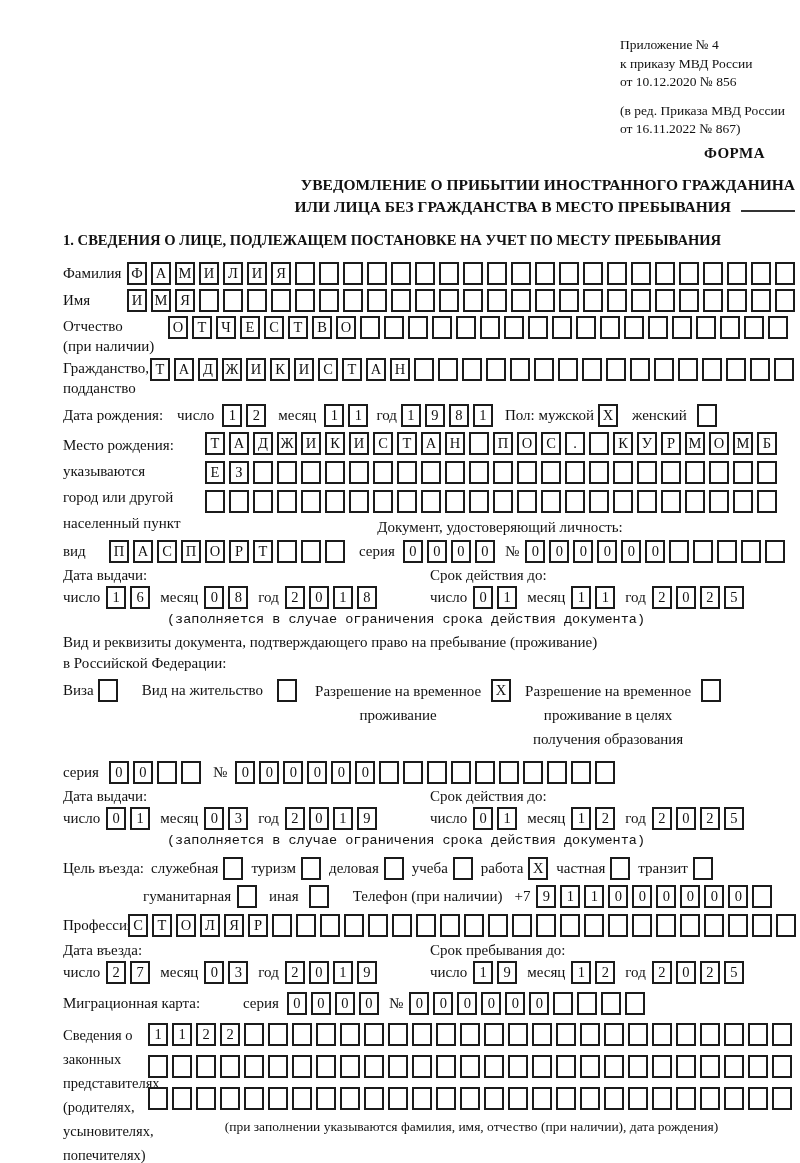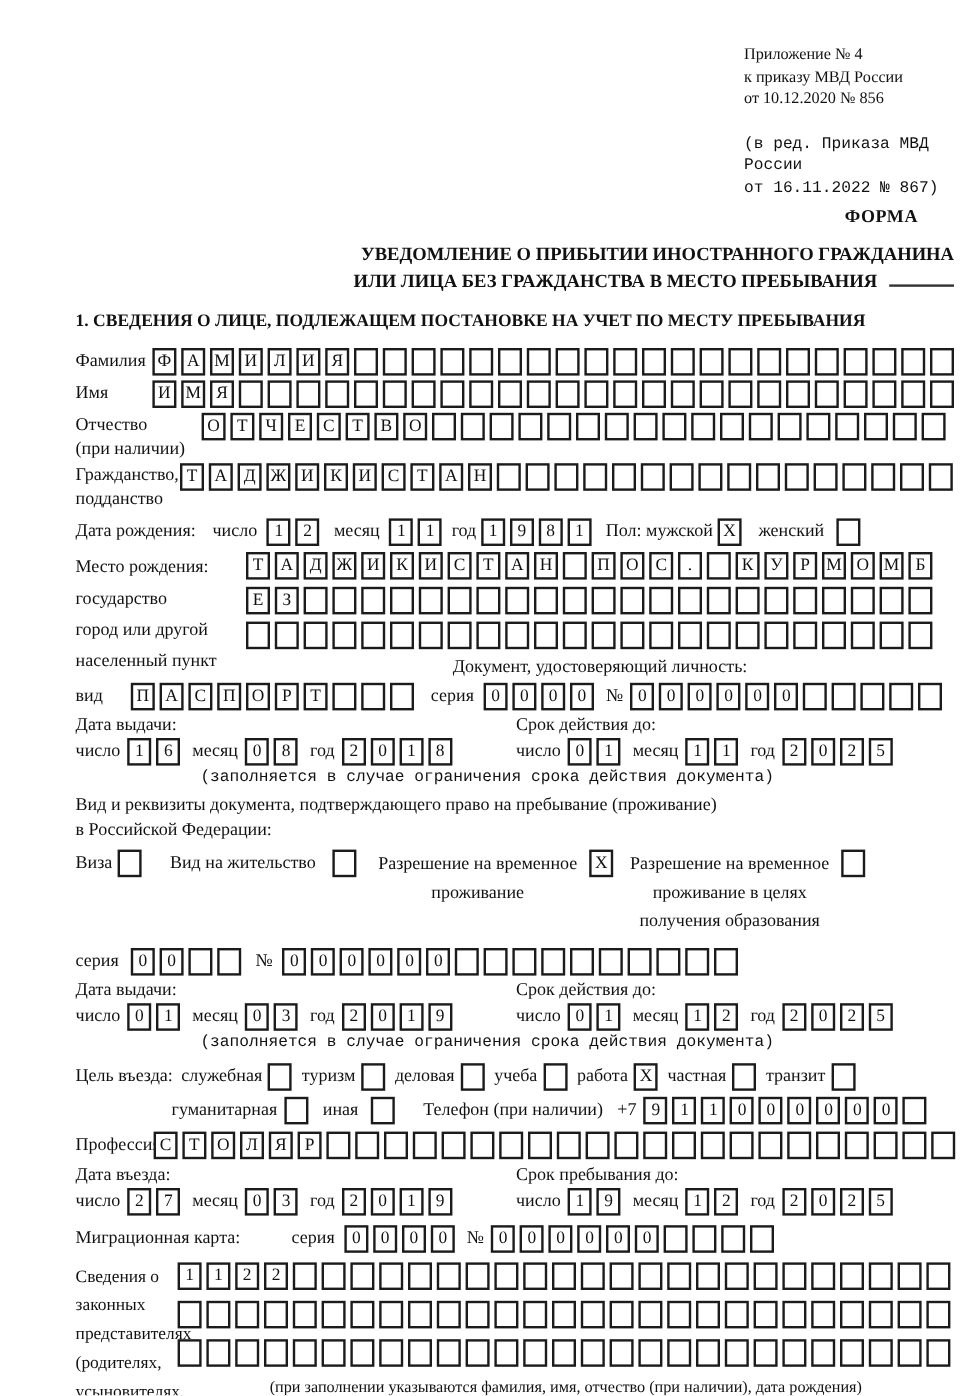--- a/index.html
+++ b/index.html
@@ -1,20 +1,20 @@
 <!DOCTYPE html>
 <html><head>
 <meta charset="utf-8">
 <style>
   * { box-sizing: border-box; }
   html,body { margin:0; padding:0; background:#fff; }
   .page { width:800px; height:1163px; padding:36px 5px 0 63px; overflow:hidden; position:relative;
           font-family:"Liberation Serif","DejaVu Serif",serif; color:#111; background:#fff;border-radius:20px; }
   .annex { margin-left:557px; font-size:13.5px; line-height:18.5px; }
-  .annex-note { margin-top:20px;font-family:Liberation Mono, monospace; }
+  .annex-note { margin-top:10px; }
   .forma { margin-top:6px; padding-right:30px; text-align:right; font-weight:bold; font-size:15px; letter-spacing:.5px; }
   .title { margin-top:12px; text-align:right; font-weight:bold; font-size:15.5px; line-height:22px; }
   .blank { display:inline-block; width:54px; height:12px; border-bottom:2.5px solid #333; margin-left:10px; }
   .sec { margin-top:14px; text-align:left; font-weight:bold; font-size:14.6px; white-space:nowrap; }
   .frow { display:flex; align-items:flex-start; }
   .flabel { font-size:15px; line-height:23px; flex:none; }
   .l2 { line-height:20px; }
   .cells { display:inline-flex; gap:4px; flex:none; }
   .cell { flex:none; width:20px; height:23px; border:2px solid #1b1b1b; text-align:center; font-size:14.5px; line-height:19px; background:#fff; }
   .placecol { width:142px; flex:none; font-size:15px; line-height:26px; }
@@ -223,21 +223,21 @@
       </span>
     <span class="flabel" style="margin-left:14px">женский</span>
     <span class="cells" style="margin-left:10px">
         <span class="cell"></span>
       </span>
   </div>
 
   <div class="frow" style="margin-top:5px">
     <div class="placecol">
       <div>Место рождения:</div>
-      <div>государство</div>
+      <div>указываются</div>
       <div>город или другой</div>
       <div>населенный пункт</div>
     </div>
     <div style="flex:1">
       <div class="cells" style="margin-bottom:6px">
           <span class="cell">Т</span>
           <span class="cell">А</span>
           <span class="cell">Д</span>
           <span class="cell">Ж</span>
           <span class="cell">И</span>

